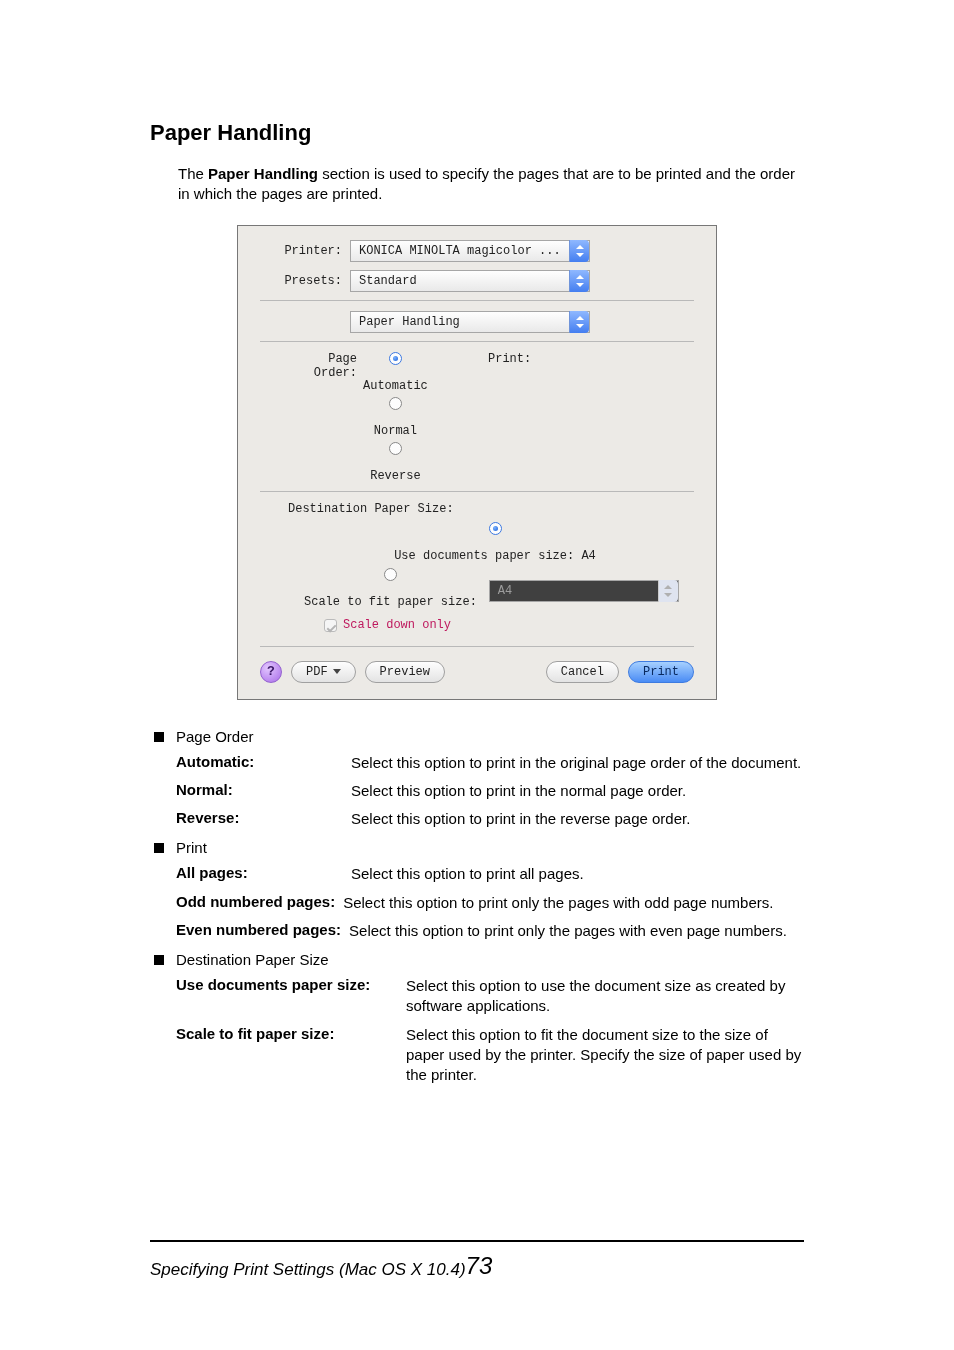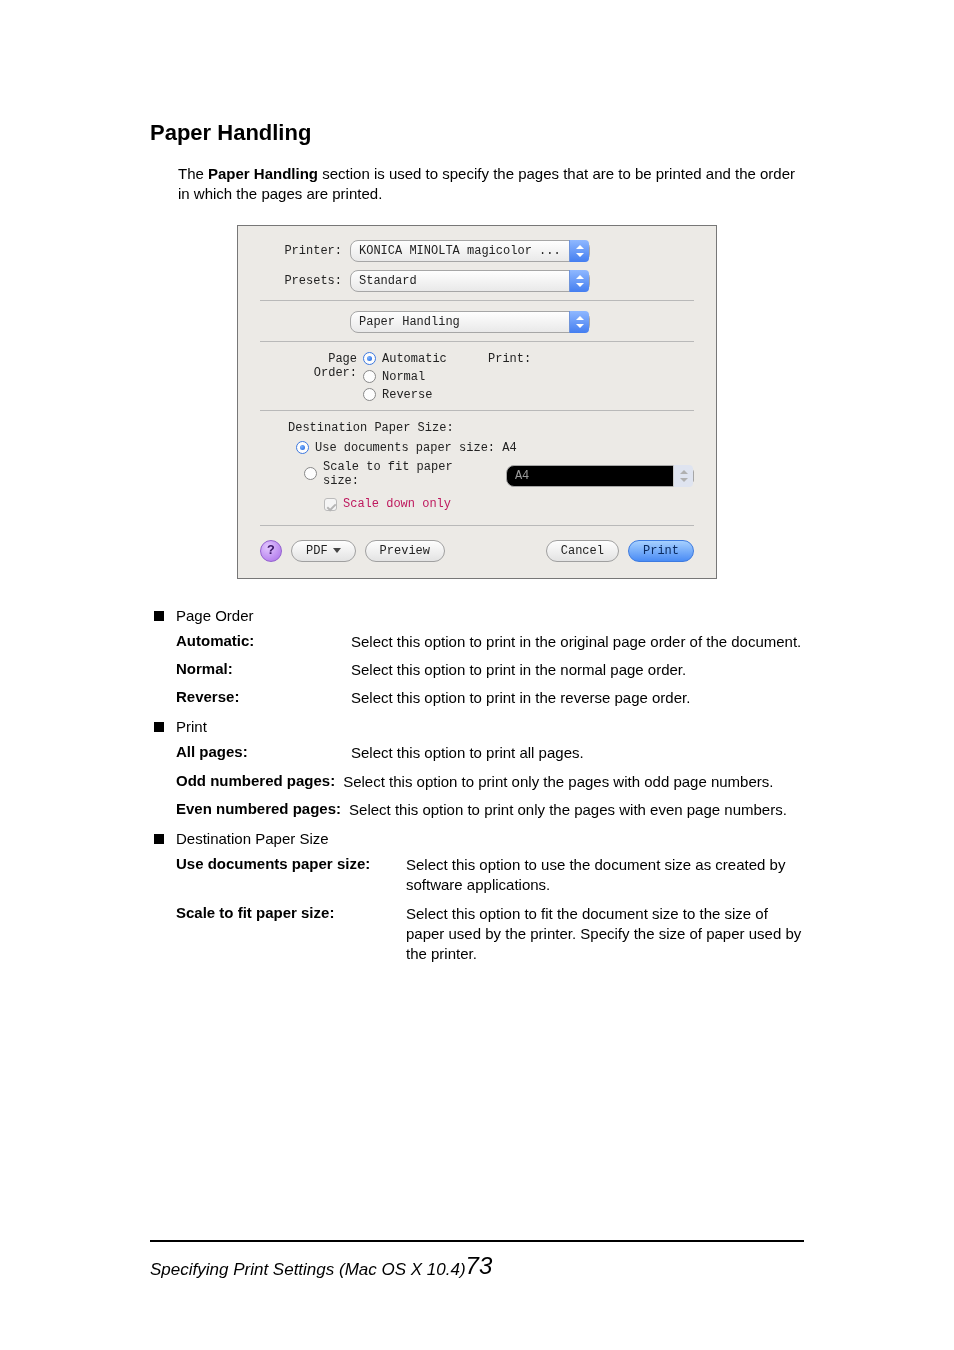--- a/index.html
+++ b/index.html
@@ -32,43 +32,43 @@
     font-size: 12px;
     color: #222;
   }
   .dialog-inner { padding: 14px 22px 16px 22px; }
   .row { display: flex; align-items: center; margin-bottom: 8px; }
   .row .lbl { width: 90px; text-align: right; padding-right: 8px; }
   .combo {
     display: flex; align-items: center;
     background: linear-gradient(#fefefe, #e9e9e9);
     border: 1px solid #a6a6a6;
-    border-radius: 8px;
+    border-radius: 0;
     height: 22px;
     font-size: 12px;
     color: #222;
   }
   .combo .txt { padding: 0 8px; flex: 1; }
   .combo .arrow {
     width: 20px; height: 22px;
     background: linear-gradient(#8fb8ff, #447ef0);
     border-left: 1px solid #6f94da;
     border-radius: 0 4px 4px 0;
     display: flex; flex-direction: column; align-items: center; justify-content: center;
   }
   .combo .arrow svg { display: block; }
-  .combo.disabled { background: #000000; color: #9c9c9c; }
+  .combo.disabled { background: #404040; color: #9c9c9c; }
   .combo.disabled .arrow { background: #dfe4f0; border-left-color: #ccc; }
   .combo.disabled .arrow svg path { fill: #b0b0b0; }
 
   .hr { border: none; border-top: 1px solid #b9b9b9; margin: 6px 0 10px 0; }
 
   .group { display: flex; margin-left: 28px; margin-bottom: 8px; }
   .group-col { display: flex; flex-direction: column; gap: 4px; }
-  .radio { display: flex; align-items: center; gap: 6px; }
+  .radio { display: flex; align-items: center; gap: 14px; flex-direction: column; }
   .radio .dot {
     width: 13px; height: 13px; border-radius: 50%;
     border: 1px solid #888; background: #fdfdfd;
     position: relative; flex-shrink: 0;
   }
   .radio.sel .dot { border-color: #3c78e0; }
   .radio.sel .dot::after {
     content: ""; position: absolute; inset: 3px; border-radius: 50%;
     background: radial-gradient(circle at 35% 35%, #7ab3ff, #1b5ed9);
   }

